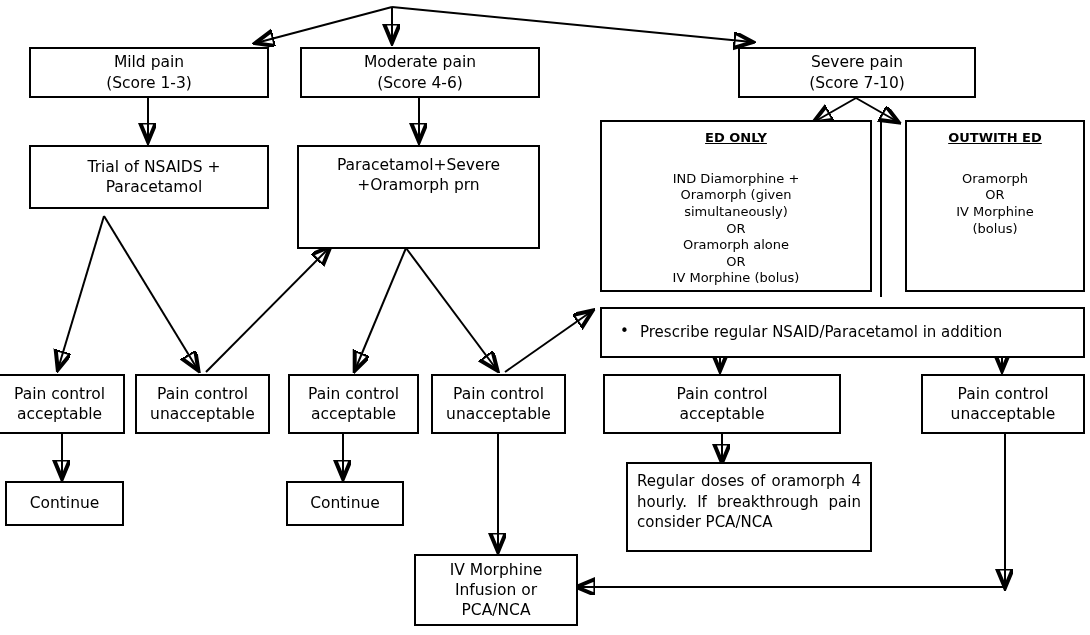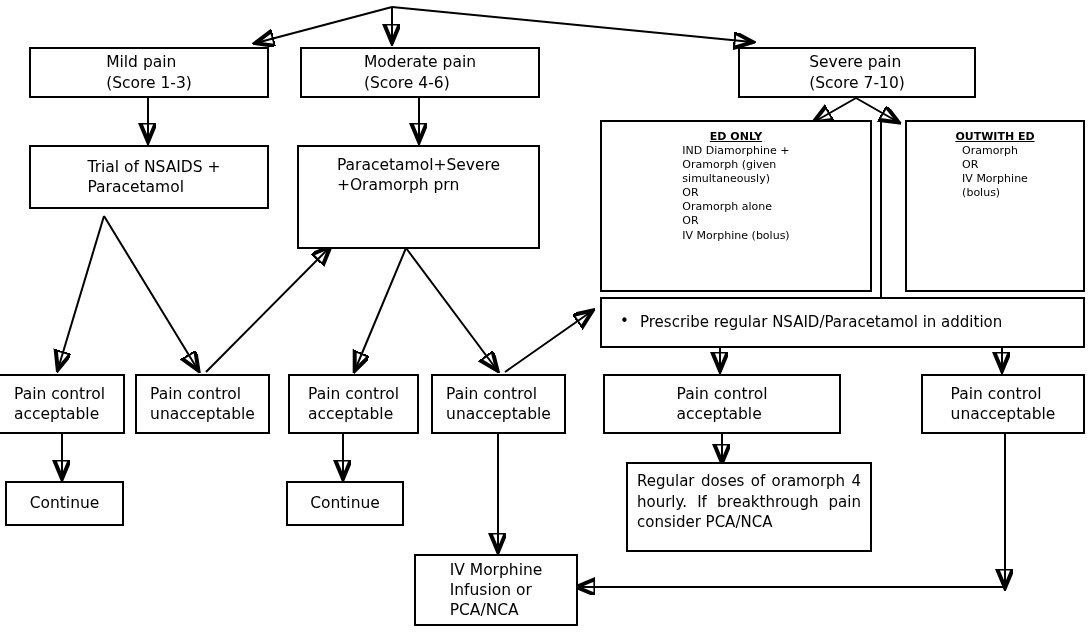--- a/index.html
+++ b/index.html
@@ -15,44 +15,46 @@
     overflow:hidden;
   }
   .node{
     position:absolute;
     box-sizing:border-box;
     border:2px solid #000000;
     background:#ffffff;
     display:flex;
     align-items:center;
     justify-content:center;
+    text-align:center;
     font-size:15.5px;
     line-height:1.30;
     color:#000000;
     z-index:3;
   }
   .node .txt{white-space:pre-line;padding:0 4px;}
-  .node.tight{font-size:11px;line-height:1.28;}
+  .node.tight{font-size:13px;line-height:1.28;gap:24px;}
   .node.just{
     align-items:flex-start;
     justify-content:flex-start;
     text-align:justify;
     text-align-last:left;
     padding:7px 9px 5px 9px;
     font-size:15px;
     line-height:1.37;
   }
   .node.just .txt{white-space:normal;padding:0;display:block;width:100%;text-align:justify;}
   .node.list{
     align-items:center;
     justify-content:center;
     text-align:left;
     padding:3px 6px 3px 10px;
     font-size:15px;
     line-height:1.42;
+    margin-top:10px;
   }
   .node.list ul{margin:0;padding:0 0 0 28px;list-style:none;width:100%;}
   .node.list li{position:relative;white-space:nowrap;}
   .node.list li:before{
     content:"\2022";
     position:absolute;
     left:-20px;
     top:-1px;
     font-size:15px;
   }

